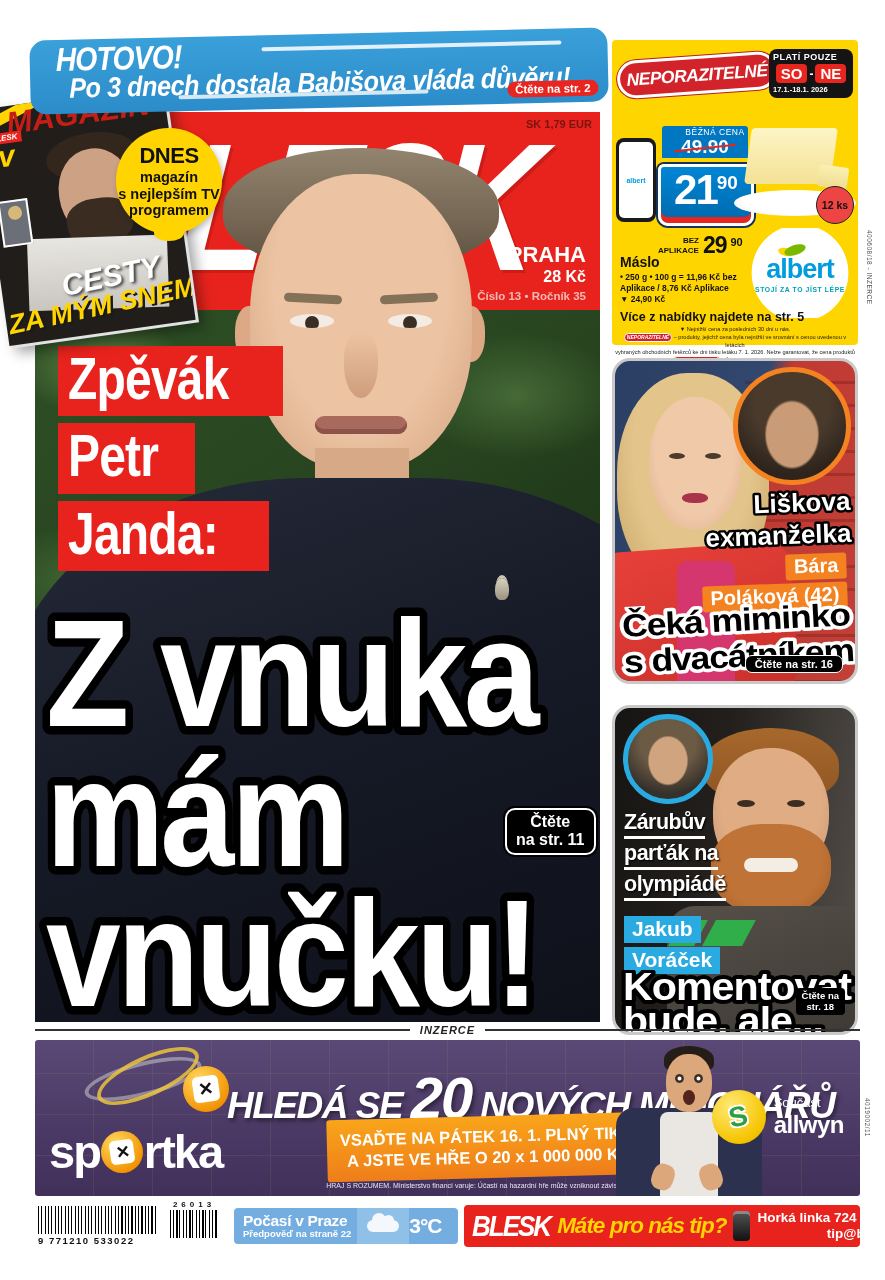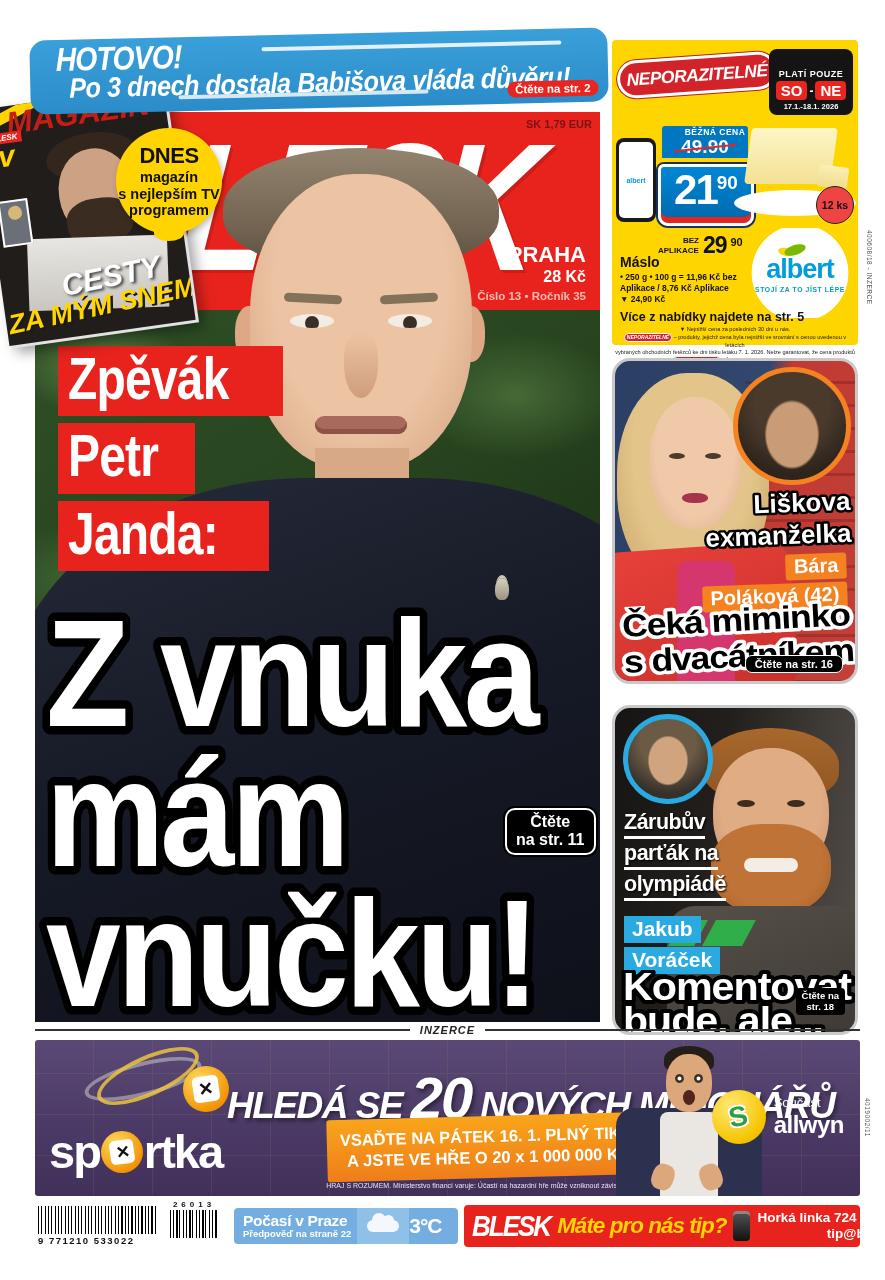--- a/index.html
+++ b/index.html
@@ -63,30 +63,30 @@
   .kicker-block .cond { transform:scaleX(.8); }
 
   
   .headline-svg { position:absolute; left:36px; top:600px; z-index:6; }
   .headline-svg text { font-family:"Liberation Sans",sans-serif; font-weight:bold; font-size:152px; fill:#fff; stroke:#000; stroke-width:17px; stroke-linejoin:round; paint-order:stroke; letter-spacing:-4px; }
   .main-ref { position:absolute; left:505px; top:808px; z-index:7; background:#000; border:2px solid #fff; box-shadow:0 0 0 2px #000; border-radius:10px; color:#fff; font-weight:900; font-size:16px; line-height:1.15; text-align:center; padding:3px 9px; }
 
   
   .albert { position:absolute; left:612px; top:40px; width:246px; height:305px; background:#ffd500; border-radius:4px; z-index:10; }
   .alb-badge { position:absolute; left:5px; top:16px; width:160px; height:38px; background:#d2232a; border:3px solid #fff; box-shadow:0 0 0 1px #b51d22; border-radius:20px; transform:rotate(-4deg); display:flex; align-items:center; justify-content:center; color:#fff; font-weight:900; font-style:italic; font-size:17.5px; letter-spacing:-.5px; }
-  .sone { position:absolute; right:5px; top:9px; width:84px; background:#141414; border-radius:8px; padding:20px 4px 4px; text-align:center; }
+  .sone { position:absolute; right:5px; top:9px; width:84px; background:#141414; border-radius:8px; padding:3px 4px 4px; }
   .sone-label { color:#fff; font-size:9px; font-weight:900; letter-spacing:.5px; }
   .sone-days { display:flex; justify-content:center; align-items:center; gap:2px; margin:2px 0; }
   .sone-day { background:#e8251f; color:#fff; font-weight:900; font-size:15px; padding:1px 5px; border-radius:4px; }
   .sone-dash { color:#fff; font-weight:900; font-size:12px; }
   .sone-dates { color:#fff; font-size:7.5px; font-weight:700; }
   .alb-phone { position:absolute; left:4px; top:98px; width:40px; height:84px; background:#1a1a1a; border-radius:8px; padding:4px 3px; }
   .alb-phone-screen { width:100%; height:100%; background:#fff; border-radius:5px; display:flex; align-items:center; justify-content:center; color:#009cde; font-size:7px; font-weight:bold; }
   .alb-reg { position:absolute; left:50px; top:86px; width:86px; background:#0077c0; border-radius:3px 3px 0 0; text-align:center; padding:1px 0 2px; }
-  .alb-reg-label { color:#fff; font-size:8.5px; font-weight:700; letter-spacing:.5px;margin-left:20px; }
+  .alb-reg-label { color:#fff; font-size:8.5px; font-weight:400; letter-spacing:.5px;margin-left:20px; }
   .alb-reg-price { position:relative; color:#fff; font-size:19px; font-weight:900; line-height:1; }
   .alb-reg-price::after { content:""; position:absolute; left:12px; right:12px; top:50%; height:2px; background:#e8251f; transform:rotate(-6deg); }
   .alb-shield { position:absolute; left:46px; top:124px; width:96px; height:62px; background:linear-gradient(180deg,#0086d6,#0068ab); border:3px solid #fff; box-shadow:0 0 0 2px #13335c, inset 0 -6px 0 #e8251f; border-radius:6px 6px 10px 10px; display:flex; align-items:flex-start; justify-content:center; color:#fff; }
   .alb-shield .big { font-size:42px; font-weight:900; line-height:1.1; letter-spacing:-2px; }
   .alb-shield .sup { font-size:19px; font-weight:900; margin-top:5px; }
   .alb-noapp { position:absolute; left:46px; top:192px; display:flex; align-items:center; gap:4px; color:#111; }
   .alb-noapp-lbl { font-size:8px; font-weight:900; text-align:right; line-height:1.15; }
   .alb-noapp .big { font-size:23px; font-weight:900; letter-spacing:-1px; }
   .alb-noapp .sup { font-size:11px; font-weight:900; margin-top:-8px; }
   .butter { position:absolute; left:122px; top:80px; width:126px; height:100px; }

